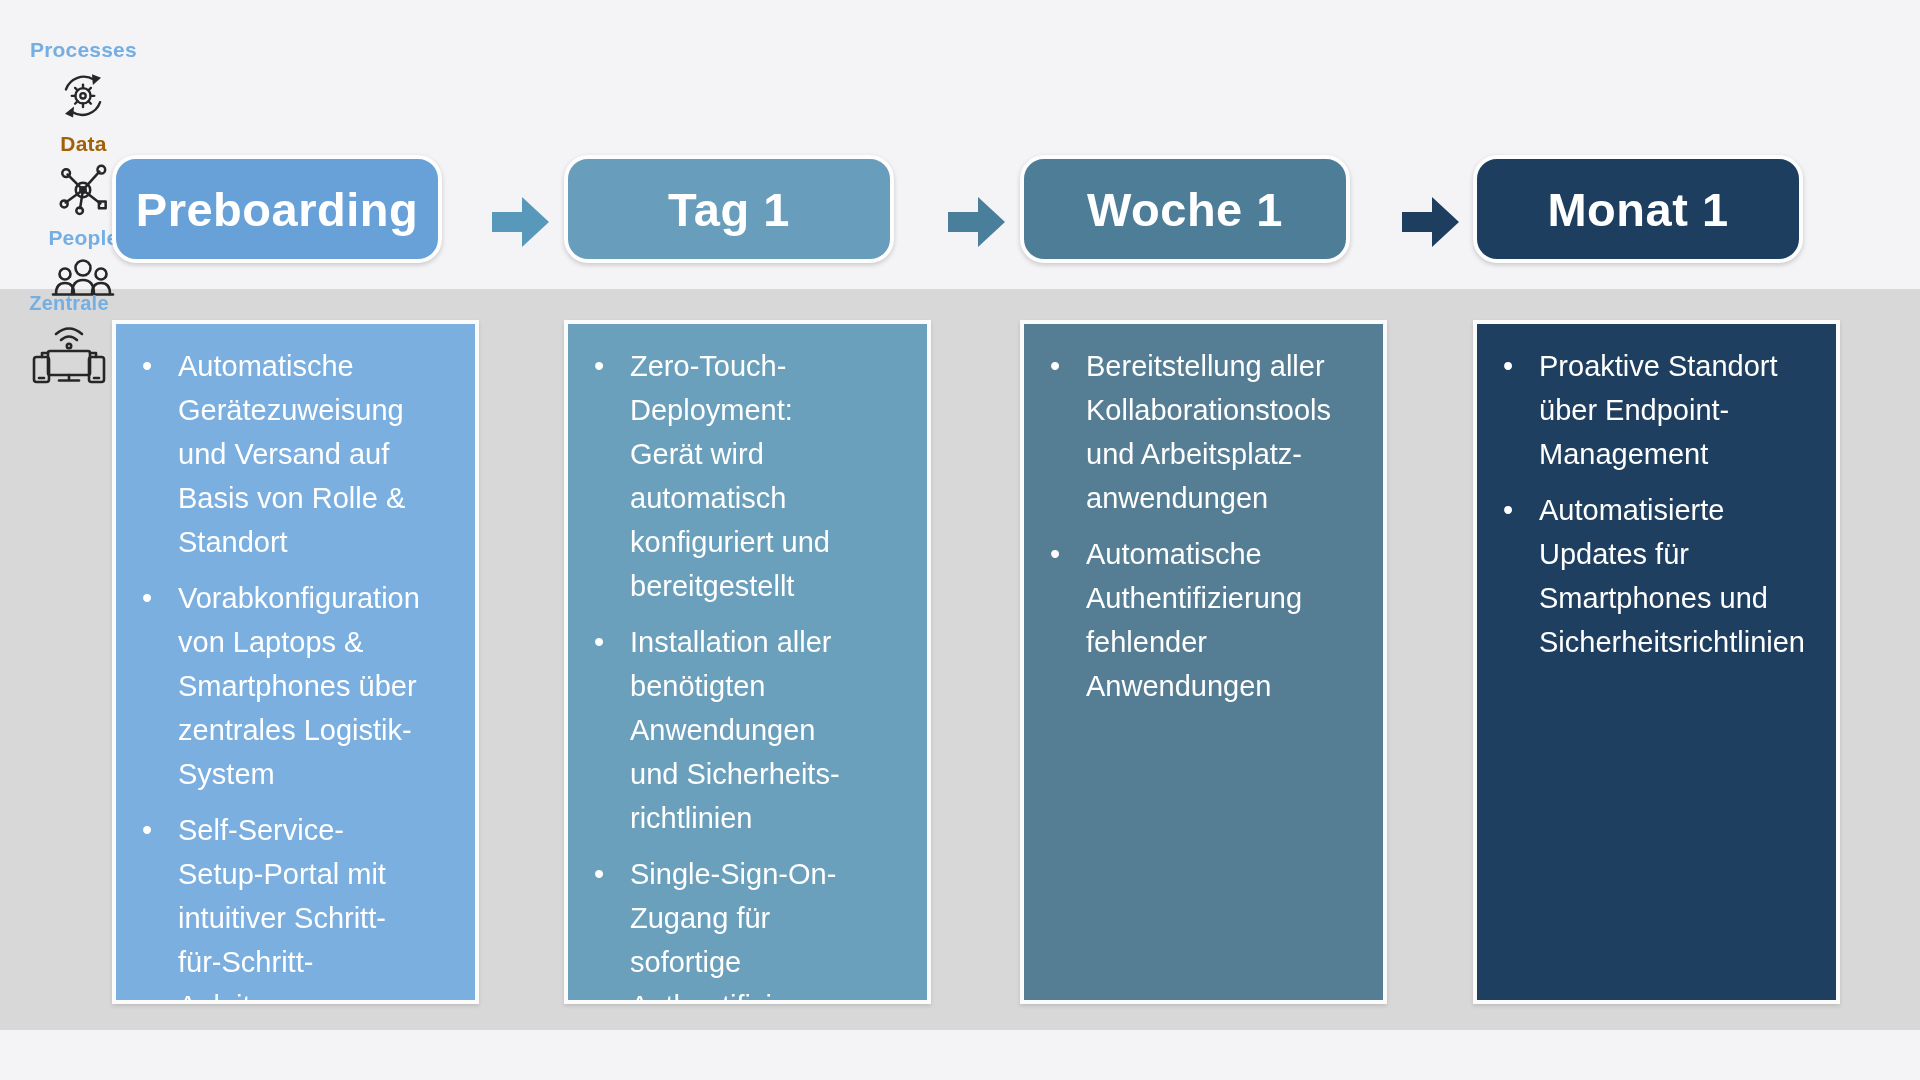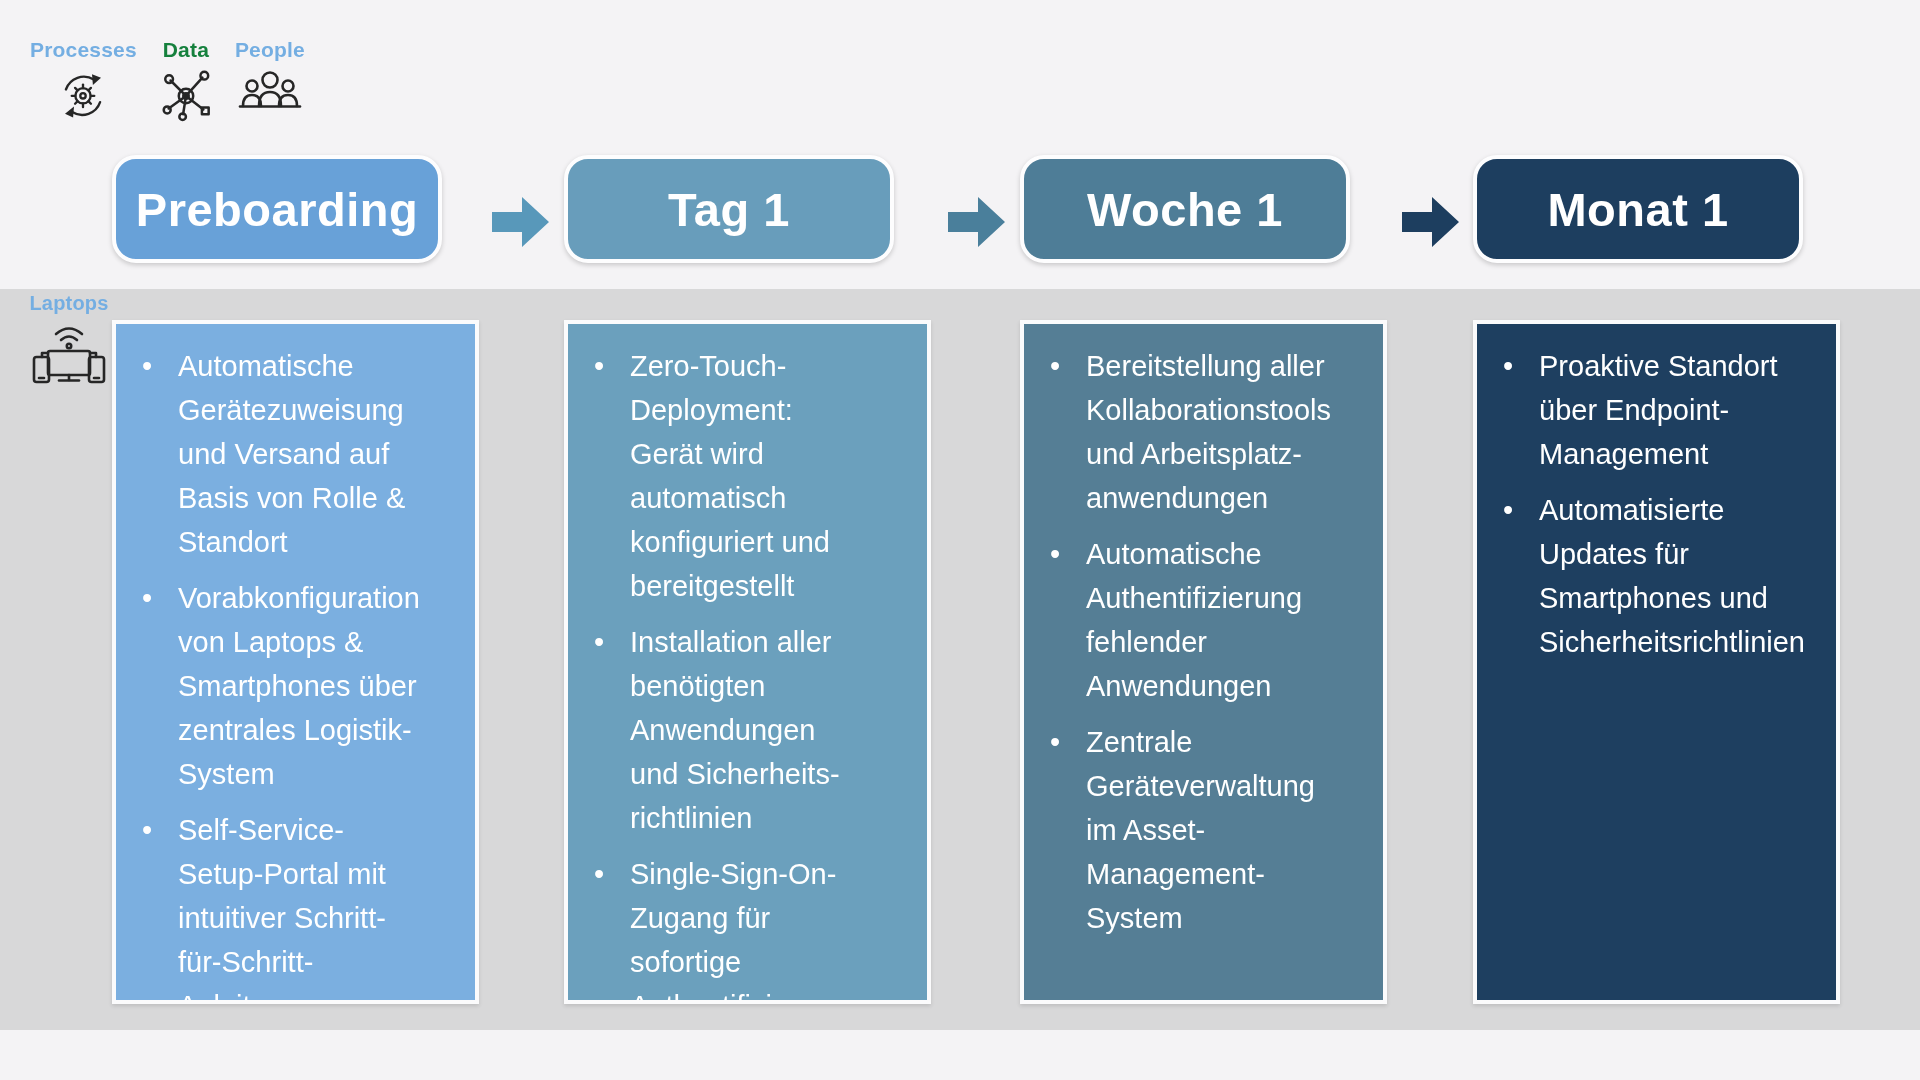--- a/index.html
+++ b/index.html
@@ -3,21 +3,21 @@
 <meta charset="utf-8">
 <style>
   html,body{margin:0;padding:0;}
   body{font-family:"Liberation Sans","DejaVu Sans",sans-serif;background:#f4f3f5;}
   #canvas{position:relative;width:1920px;height:1080px;overflow:hidden;background:#f4f3f5;}
 
   
   .band{position:absolute;left:0;top:289px;width:1920px;height:741px;background:#d8d8d9;}
 
   
-  .legend{position:absolute;left:30px;top:38px;display:flex;gap:22px;}
+  .legend{position:absolute;left:30px;top:38px;display:flex;gap:10px;flex-direction:column;}
   .legend-item{display:flex;flex-direction:column;align-items:center;}
   .legend-label{font-weight:bold;font-size:21px;letter-spacing:.2px;}
   .legend-icon{margin-top:4px;}
   .legend svg{display:block;}
 
   
   .devices{position:absolute;left:14px;top:292px;width:110px;display:flex;flex-direction:column;align-items:center;}
   .devices .legend-label{font-size:20px;}
 
   
@@ -68,21 +68,21 @@
               <line x1="36" y1="27" x2="38.8" y2="24.2"></line>
             <path d="M11,26 a21,21 0 0 1 31,-11"></path>
             <path d="M49,40 a21,21 0 0 1 -31,11"></path>
           </g>
           <polygon points="40,9 50,13 41,21" fill="#262626"></polygon>
           <polygon points="20,45 10,53 19,57" fill="#262626"></polygon>
         </svg>
       </span>
     </div>
     <div class="legend-item">
-      <span class="legend-label" style="color: #15803d;">Data</span>
+      <span class="legend-label" style="color: #a16207;">Data</span>
       <span class="legend-icon">
         <svg width="54" height="56" viewBox="0 0 56 58">
           <g class="icon-stroke">
             <line x1="28" y1="31" x2="12" y2="15"></line>
             <line x1="28" y1="31" x2="45" y2="12"></line>
             <line x1="28" y1="31" x2="10" y2="44"></line>
             <line x1="28" y1="31" x2="25" y2="50"></line>
             <line x1="28" y1="31" x2="46" y2="45"></line>
             <circle cx="28" cy="31" r="7.5"></circle>
             <circle cx="28" cy="31" r="2.8"></circle>
@@ -107,21 +107,21 @@
             <circle cx="33" cy="12" r="7.5"></circle>
             <path d="M22,38 q0,-14 11,-14 q11,0 11,14"></path>
             <line x1="3" y1="38.5" x2="63" y2="38.5"></line>
           </g>
         </svg>
       </span>
     </div>
   </div>
 
   <div class="devices">
-    <span class="legend-label" style="color: rgb(116, 174, 226);">Laptops</span>
+    <span class="legend-label" style="color: rgb(116, 174, 226);">Zentrale</span>
     <span class="legend-icon">
       <svg width="88" height="70" viewBox="0 0 88 70">
         <g class="icon-stroke" stroke-width="2.8">
           <path d="M31,15 q13,-11 26,0"></path>
           <path d="M36,21 q8,-7 16,0"></path>
           <circle cx="44" cy="27" r="2.2"></circle>
           <rect x="23" y="32" width="42" height="24" rx="2"></rect>
           <line x1="44" y1="56" x2="44" y2="61"></line>
           <line x1="34" y1="61.5" x2="54" y2="61.5"></line>
           <path d="M23,34 h-6 v4"></path>
@@ -169,21 +169,20 @@
     <ul>
         <li>Zero-Touch-Deployment: Gerät wird automatisch konfiguriert und bereitgestellt</li>
         <li>Installation aller benötigten Anwendungen und Sicherheits-richtlinien</li>
         <li>Single-Sign-On-Zugang für sofortige Authentifizierung</li>
       </ul>
   </div>
   <div class="phase-box x2" style="background-color: rgb(85, 126, 149);">
     <ul>
         <li>Bereitstellung aller Kollaborationstools und Arbeitsplatz-anwendungen</li>
         <li>Automatische Authentifizierung fehlender Anwendungen</li>
-        <li>Zentrale Geräteverwaltung im Asset-Management-System</li>
       </ul>
   </div>
   <div class="phase-box x3" style="background-color: rgb(30, 63, 96);">
     <ul>
         <li>Proaktive Standort über Endpoint-Management</li>
         <li>Automatisierte Updates für Smartphones und Sicherheitsrichtlinien</li>
       </ul>
   </div>
 
 </div>

